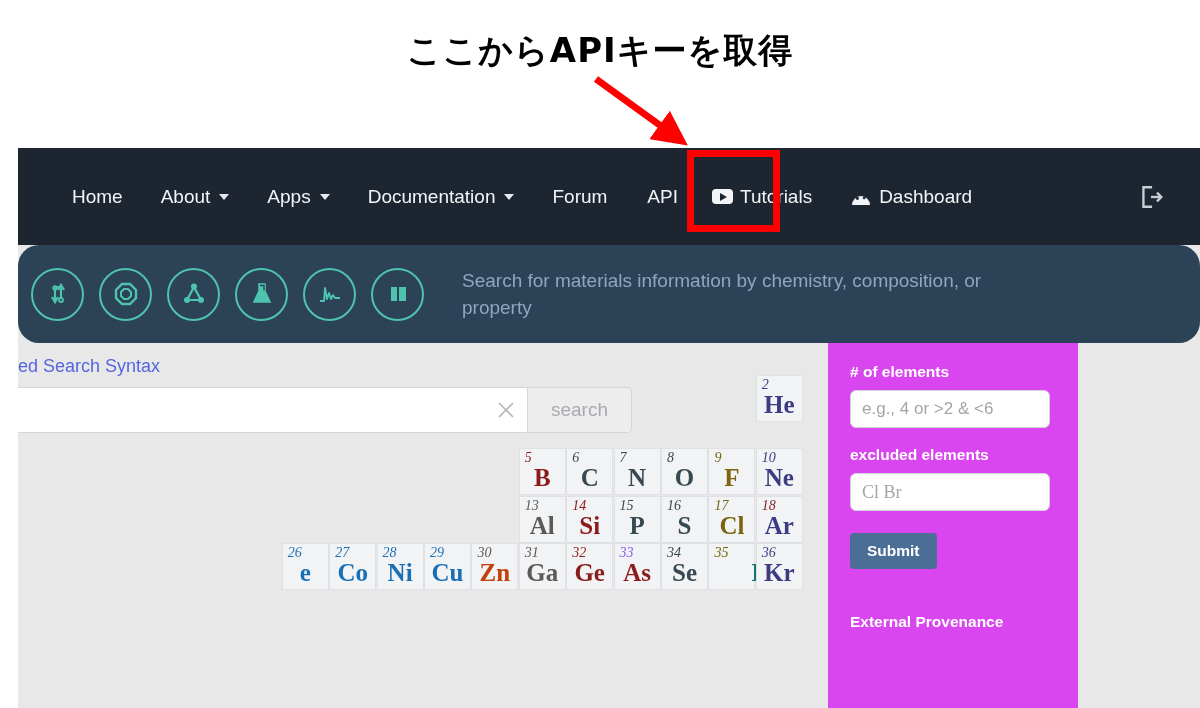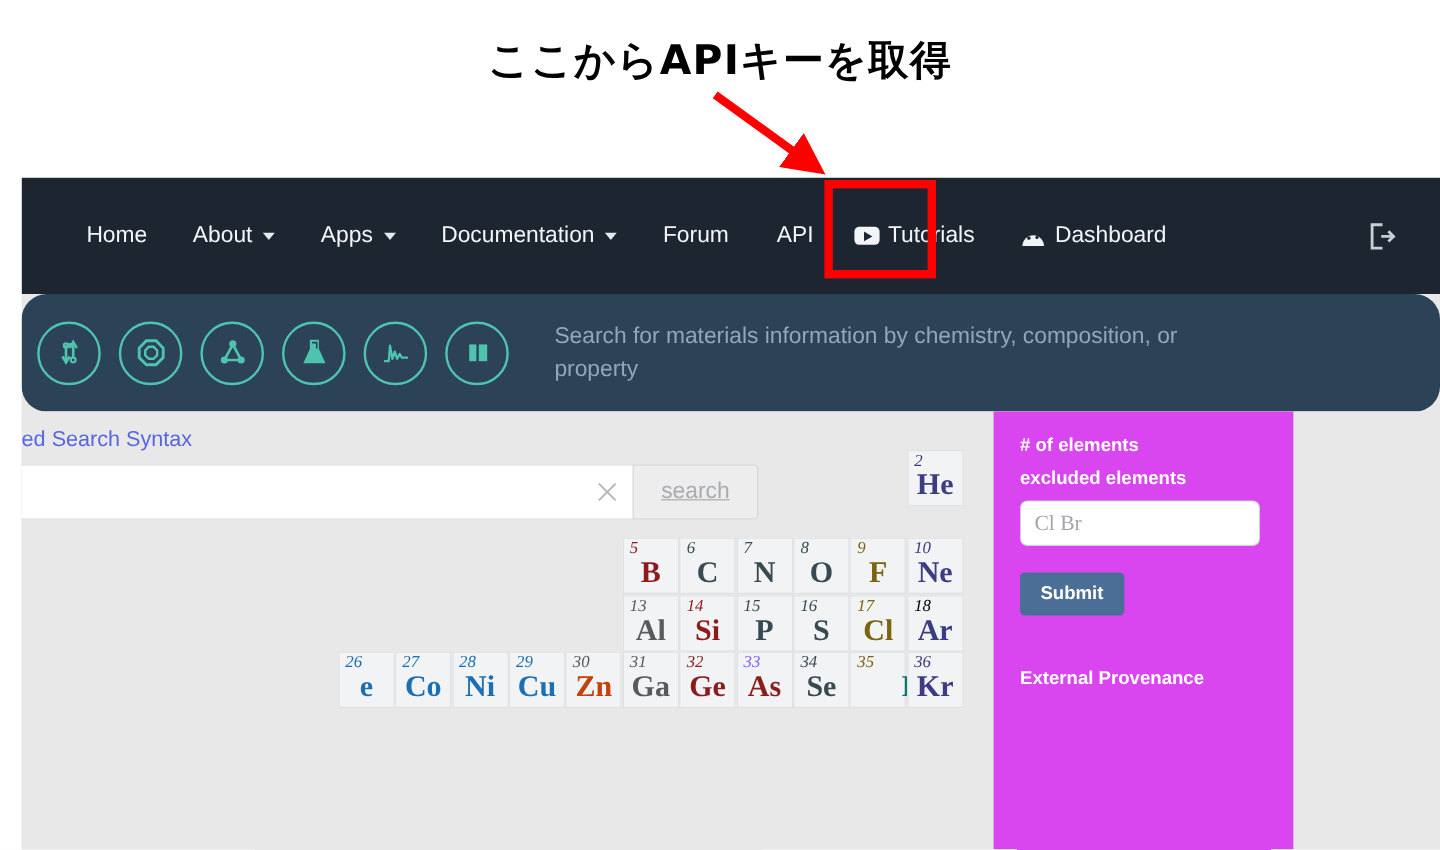--- a/index.html
+++ b/index.html
@@ -144,21 +144,20 @@
     width: 18px; height: 18px;
   }
   .search-btn {
     width: 105px;
     background: #ededee;
     border: 1px solid #d3d6db;
     border-top-right-radius: 4px; border-bottom-right-radius: 4px;
     color: #a9abb0; font-size: 19px;
     display: flex; align-items: center; justify-content: center;
     cursor: pointer;
-    text-decoration: underline;
   }
 
   
   .ptable { position: absolute; left: -18px; top: 0; }
   .el {
     position: absolute;
     width: 47px; height: 47px;
     background: #f2f3f5;
     border: 1px solid #dfe1e5;
     font-family: "Liberation Serif", "DejaVu Serif", serif;
@@ -388,21 +387,21 @@
             </div>
             <div class="el" style="left: 661px; top: 152.8px;">
               <div class="num" style="color: rgb(55, 74, 82);">16</div>
               <div class="sym" style="color: rgb(55, 74, 82);">S</div>
             </div>
             <div class="el" style="left: 708.4px; top: 152.8px;">
               <div class="num" style="color: rgb(122, 100, 16);">17</div>
               <div class="sym" style="color: rgb(122, 100, 16);">Cl</div>
             </div>
             <div class="el" style="left: 755.8px; top: 152.8px;">
-              <div class="num" style="color: #000000;">18</div>
+              <div class="num" style="color: #7f1d1d;">18</div>
               <div class="sym" style="color: rgb(60, 60, 130);">Ar</div>
             </div>
             <div class="el" style="left: 281.8px; top: 200.2px;">
               <div class="num" style="color: rgb(26, 111, 181);">26</div>
               <div class="sym" style="color: rgb(26, 111, 181);">e</div>
             </div>
             <div class="el" style="left: 329.2px; top: 200.2px;">
               <div class="num" style="color: rgb(26, 111, 181);">27</div>
               <div class="sym" style="color: rgb(26, 111, 181);">Co</div>
             </div>
@@ -440,20 +439,21 @@
             </div>
             <div class="el" style="left: 755.8px; top: 200.2px;">
               <div class="num" style="color: rgb(60, 60, 130);">36</div>
               <div class="sym" style="color: rgb(60, 60, 130);">Kr</div>
             </div>
           </div>
       </div>
 
       <div class="filter-panel">
         <div class="f-label"># of elements</div>
+        <div class="f-input">e.g., 4 or &gt;2 &amp; &lt;6</div>
         <div class="f-label">excluded elements</div>
         <div class="f-input serif">Cl Br</div>
         <div class="submit-btn">Submit</div>
         <div class="provenance">External Provenance</div>
       </div>
 
       <div class="right-gutter"></div>
     </div>
   </div>
 </div>

